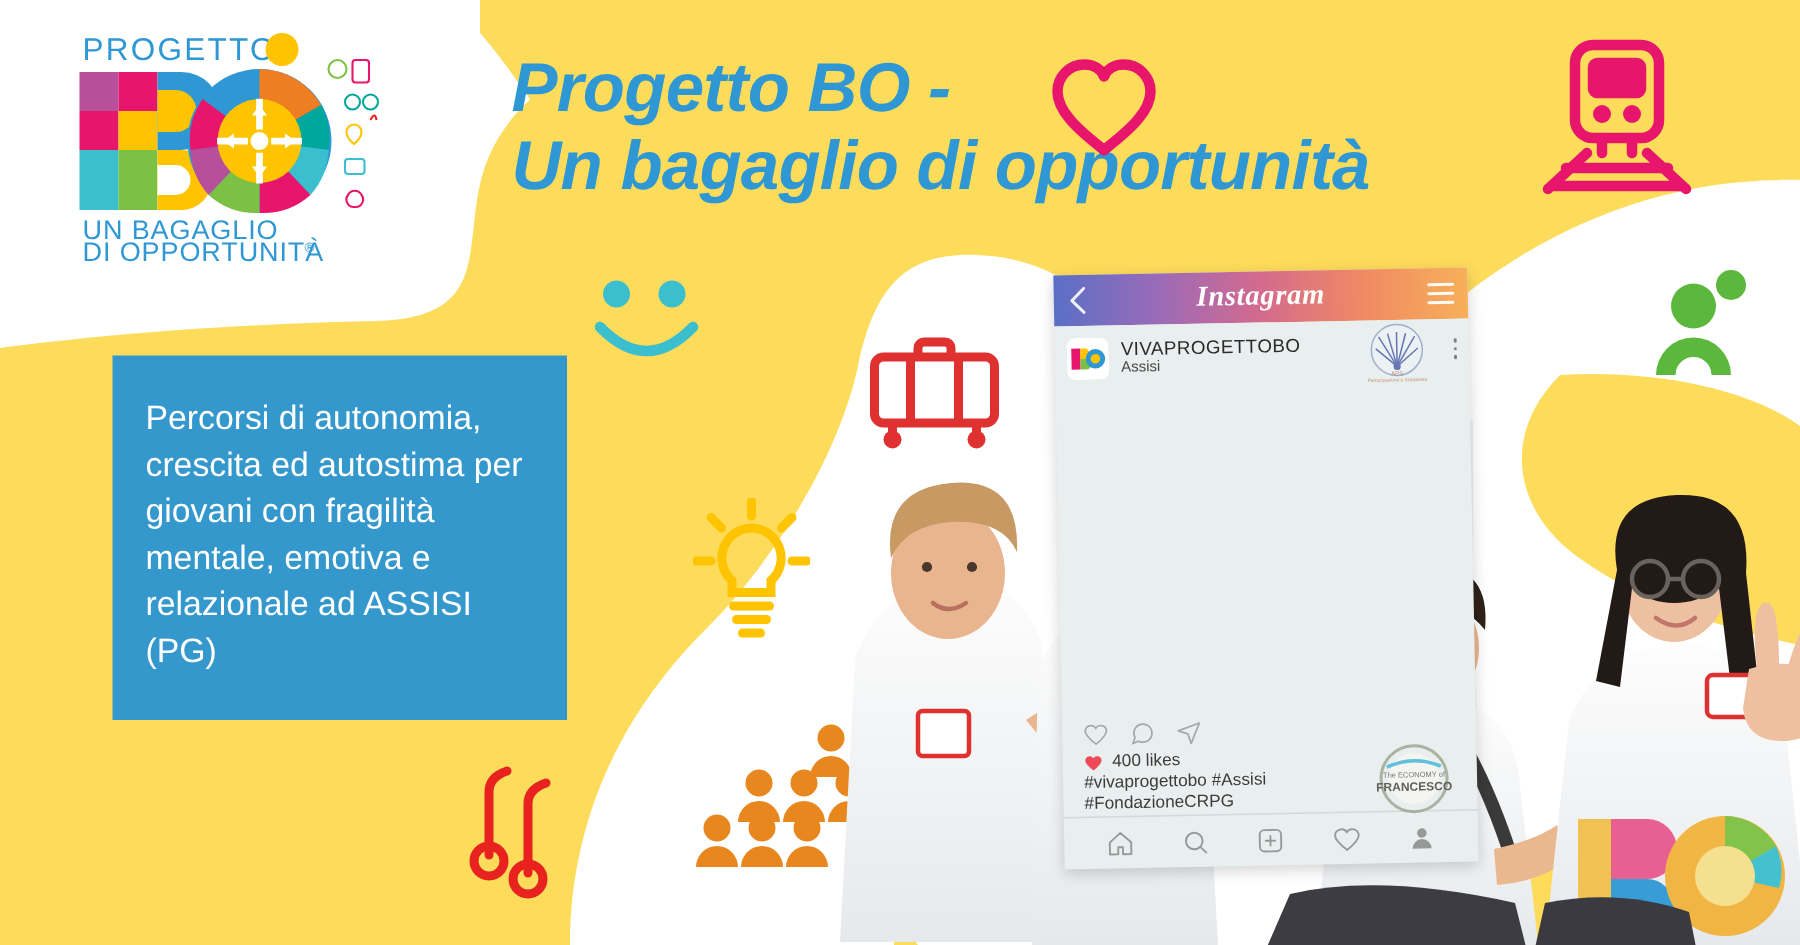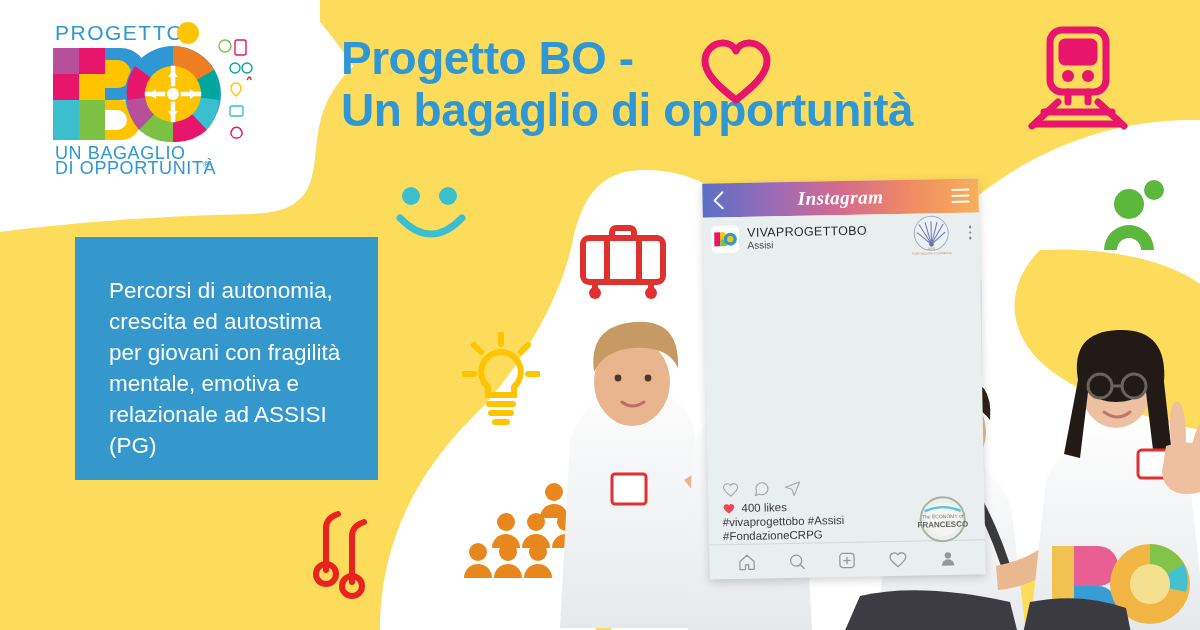--- a/index.html
+++ b/index.html
@@ -18,31 +18,31 @@
   .logo-card{
     position:absolute;left:44px;top:16px;width:216px;height:160px;
     display:flex;align-items:flex-end;justify-content:center;
   }
   .logo-svg{width:210px;height:158px;display:block;}
 
   
   .title{
     position:absolute;left:341px;top:33px;width:680px;
     color:#2f98d4;font-weight:700;font-size:46px;line-height:1.12;
-    letter-spacing:-0.5px;white-space:pre-line;
+    letter-spacing:-0.5px;white-space:pre-line;font-style:italic;
   }
   .title-heart{position:absolute;left:700px;top:38px;width:72px;height:66px;}
 
   
   .info-box{
     position:absolute;left:75px;top:237px;width:303px;height:243px;
     background:#3498cc;box-sizing:border-box;padding:26px 22px 20px 22px;
   }
   .info-box p{
-    margin:12px;color:#ffffff;font-size:22.5px;line-height:1.38;font-weight:400;
+    margin:0;color:#ffffff;font-size:22.5px;line-height:1.38;font-weight:400;
   }
 
   
   .viva-badge{position:absolute;left:104px;top:506px;width:106px;height:106px;}
 
   
   .deco{position:absolute;}
   .deco svg{display:block;}
   .d-smiley{left:392px;top:184px;width:78px;height:60px;}
   .d-suitcase{left:578px;top:222px;width:90px;height:78px;}

